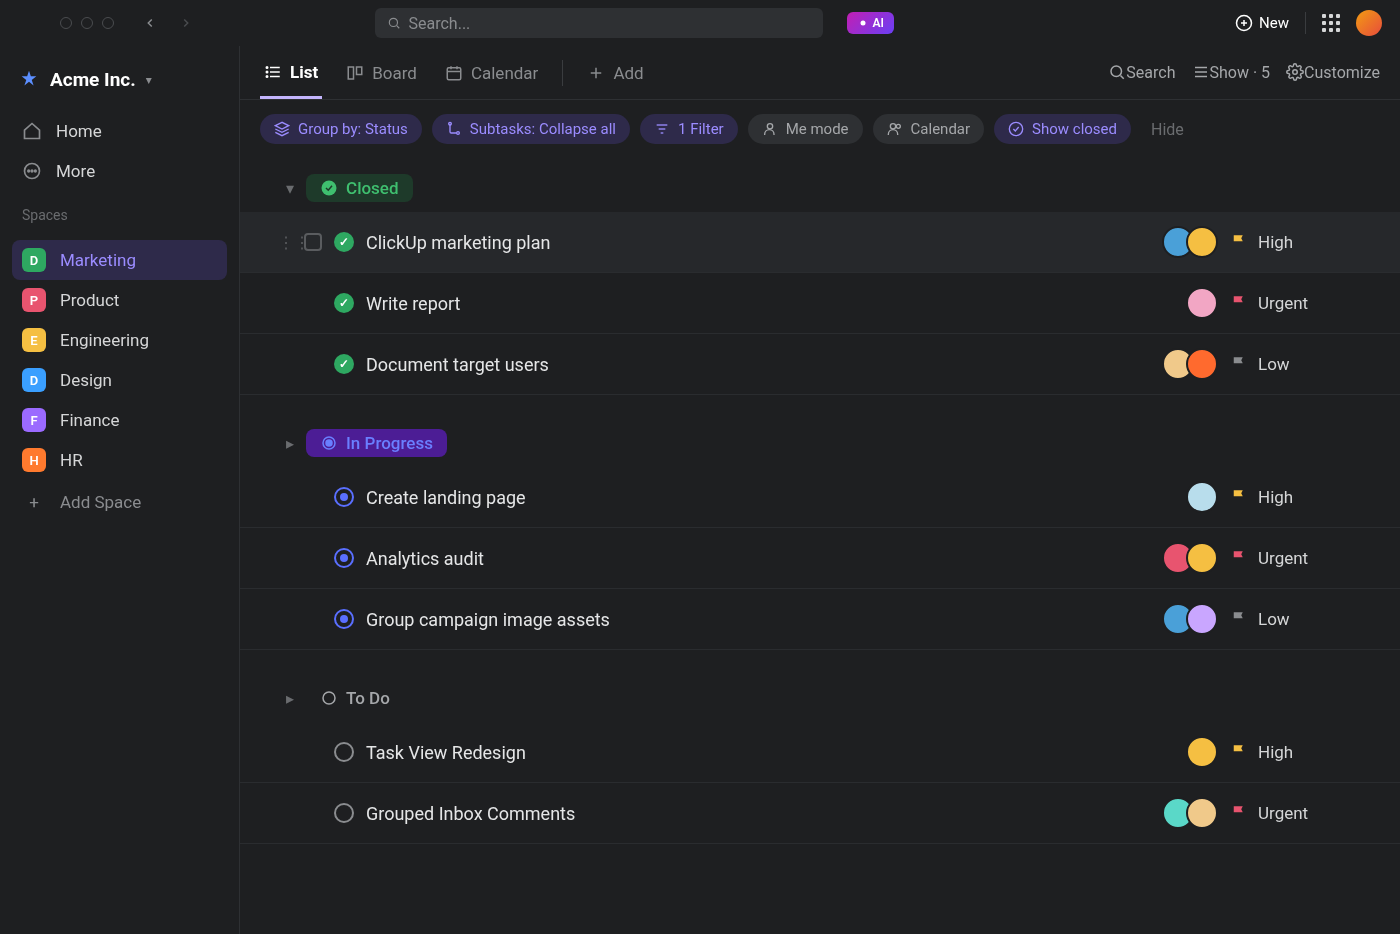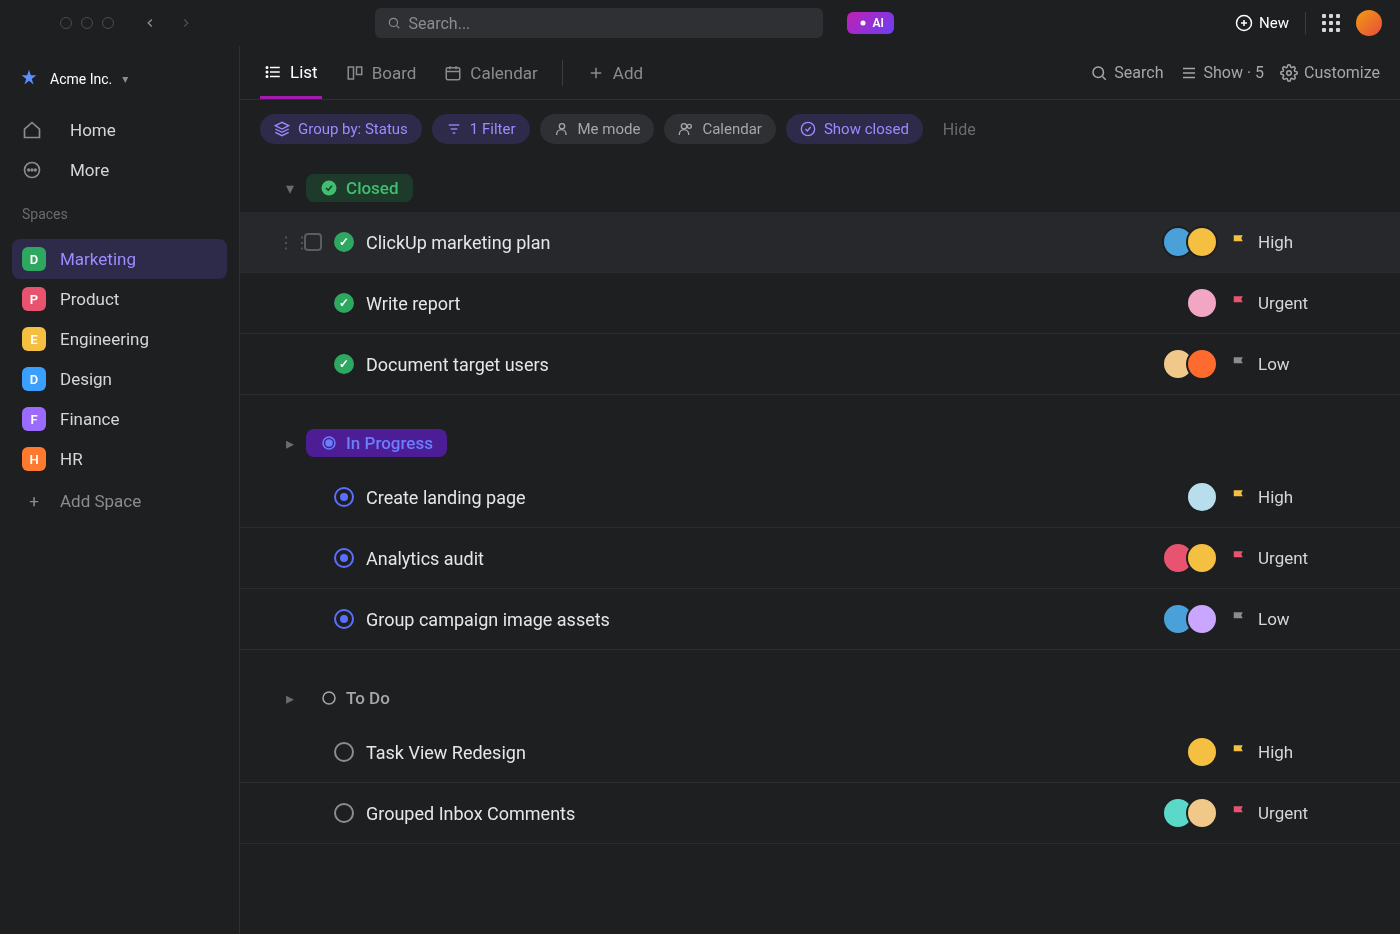--- a/index.html
+++ b/index.html
@@ -52,42 +52,42 @@
 .newbtn { display: flex; align-items: center; gap: 6px; color: #fff; font-size: 15px; }
 .appsicon { width: 18px; height: 18px; display: grid; grid-template-columns: repeat(3,4px); grid-template-rows: repeat(3,4px); gap: 3px; }
 .appsicon span { background: #d5d6d7; border-radius: 1px; }
 .useravatar { width: 26px; height: 26px; border-radius: 50%; background: linear-gradient(135deg,#f39c12,#e74c3c); }
 .divider-v { width: 1px; height: 22px; background: #3a3c3f; }
 
 .layout { display: flex; height: calc(100% - 46px); }
 .sidebar { width: 240px; border-right: 1px solid #2e3033; padding: 14px 12px; }
 .workspace-row { display: flex; align-items: center; gap: 10px; padding: 8px 6px; margin-bottom: 12px; }
 .workspace-logo { width: 22px; height: 22px; color: #5c8fff; }
-.workspace-name { font-size: 14px; font-weight: 400; color: #fff; }
+.workspace-name { font-size: 19px; font-weight: 700; color: #fff; }
 .chev { color: #8a8c8f; font-size: 12px; }
 
-.side-item { display: flex; align-items: center; gap: 28px; padding: 10px 10px; border-radius: 8px; font-size: 17px; color: #d5d6d7; cursor: pointer; text-align: right; }
+.side-item { display: flex; align-items: center; gap: 14px; padding: 10px 10px; border-radius: 8px; font-size: 17px; color: #d5d6d7; cursor: pointer; text-align: right; }
 .side-item .sicon { width: 20px; height: 20px; color: #8a8c8f; display: flex; align-items: center; justify-content: center; }
 .badge { margin-left: auto; background: #e84f9c; color: #fff; font-size: 12px; font-weight: 700; border-radius: 999px; padding: 2px 8px; }
 
 .section-label { font-size: 14px; color: #6a6c6f; padding: 16px 10px 17px; }
 .space-item { display: flex; align-items: center; gap: 14px; padding: 8px 10px; border-radius: 8px; font-size: 17px; cursor: pointer; }
 .space-item.active { background: #2e2a4a; color: #9b8cff; }
 .space-badge { width: 24px; height: 24px; border-radius: 6px; display: flex; align-items: center; justify-content: center; font-size: 13px; font-weight: 600; color: #fff; }
 .add-space { display: flex; align-items: center; gap: 14px; padding: 10px 10px; color: #8a8c8f; font-size: 17px; cursor: pointer; }
 .add-space .plus { width: 24px; height: 24px; display: flex; align-items: center; justify-content: center; border-radius: 6px; }
 
 .main { flex: 1; display: flex; flex-direction: column; overflow: hidden; }
 .viewbar { height: 54px; border-bottom: 1px solid #2e3033; display: flex; align-items: center; padding: 0 20px; gap: 20px; }
 .viewtab { display: flex; align-items: center; gap: 8px; color: #8a8c8f; font-size: 17px; cursor: pointer; padding: 14px 4px; }
-.viewtab.active { color: #fff; font-weight: 400; border-bottom: 3px solid #a21caf; margin-bottom: -1px; }
+.viewtab.active { color: #fff; font-weight: 700; border-bottom: 3px solid #c4b5fd; margin-bottom: -1px; }
 .viewtab svg { width: 18px; height: 18px; }
 .vdiv { width: 1px; height: 26px; background: #3a3c3f; }
 .viewbar-right { margin-left: auto; display: flex; align-items: center; gap: 16px; color: #a5a7aa; font-size: 16px; }
-.viewbar-right .iconbtn { display: flex; align-items: flex-end; gap: 6px; cursor: pointer; }
+.viewbar-right .iconbtn { display: flex; align-items: flex-start; cursor: pointer; }
 
 .filterbar { display: flex; align-items: center; gap: 10px; padding: 14px 20px; flex-wrap: wrap; }
 .chip { display: flex; align-items: center; gap: 8px; padding: 6px 14px; border-radius: 999px; font-size: 15px; cursor: pointer; }
 .chip.purple { background: #2e2a4a; color: #9b8cff; }
 .chip.plain { background: #2e3033; color: #a5a7aa; }
 .chip svg { width: 16px; height: 16px; }
 .hidebtn { color: #6a6c6f; font-size: 16px; margin-left: 10px; cursor: pointer; }
 
 .list-area { flex: 1; overflow-y: auto; padding: 0 0 40px 0; }
 .group-header { display: flex; align-items: center; gap: 12px; padding: 10px 20px 10px 46px; }
@@ -315,20 +315,28 @@
       <div class="chip purple">
         <svg viewBox="0 0 24 24" fill="none" stroke="currentColor" stroke-width="2">
             <polygon points="12 2 2 7 12 12 22 7 12 2"></polygon>
             <polyline points="2 17 12 22 22 17"></polyline>
             <polyline points="2 12 12 17 22 12"></polyline>
           </svg>
         <span>Group by: Status</span>
       </div>
       <div class="chip purple">
         <svg viewBox="0 0 24 24" fill="none" stroke="currentColor" stroke-width="2">
+            <path d="M6 4v12a2 2 0 0 0 2 2h8"></path>
+            <circle cx="6" cy="4" r="2"></circle>
+            <circle cx="18" cy="18" r="2"></circle>
+          </svg>
+        <span>Subtasks: Collapse all</span>
+      </div>
+      <div class="chip purple">
+        <svg viewBox="0 0 24 24" fill="none" stroke="currentColor" stroke-width="2">
             <line x1="4" y1="6" x2="20" y2="6"></line>
             <line x1="7" y1="12" x2="17" y2="12"></line>
             <line x1="10" y1="18" x2="14" y2="18"></line>
           </svg>
         <span>1 Filter</span>
       </div>
       <div class="chip plain">
         <svg viewBox="0 0 24 24" fill="none" stroke="currentColor" stroke-width="2">
             <circle cx="12" cy="8" r="4"></circle>
             <path d="M4 21v-1a7 7 0 0 1 14 0v1"></path>

